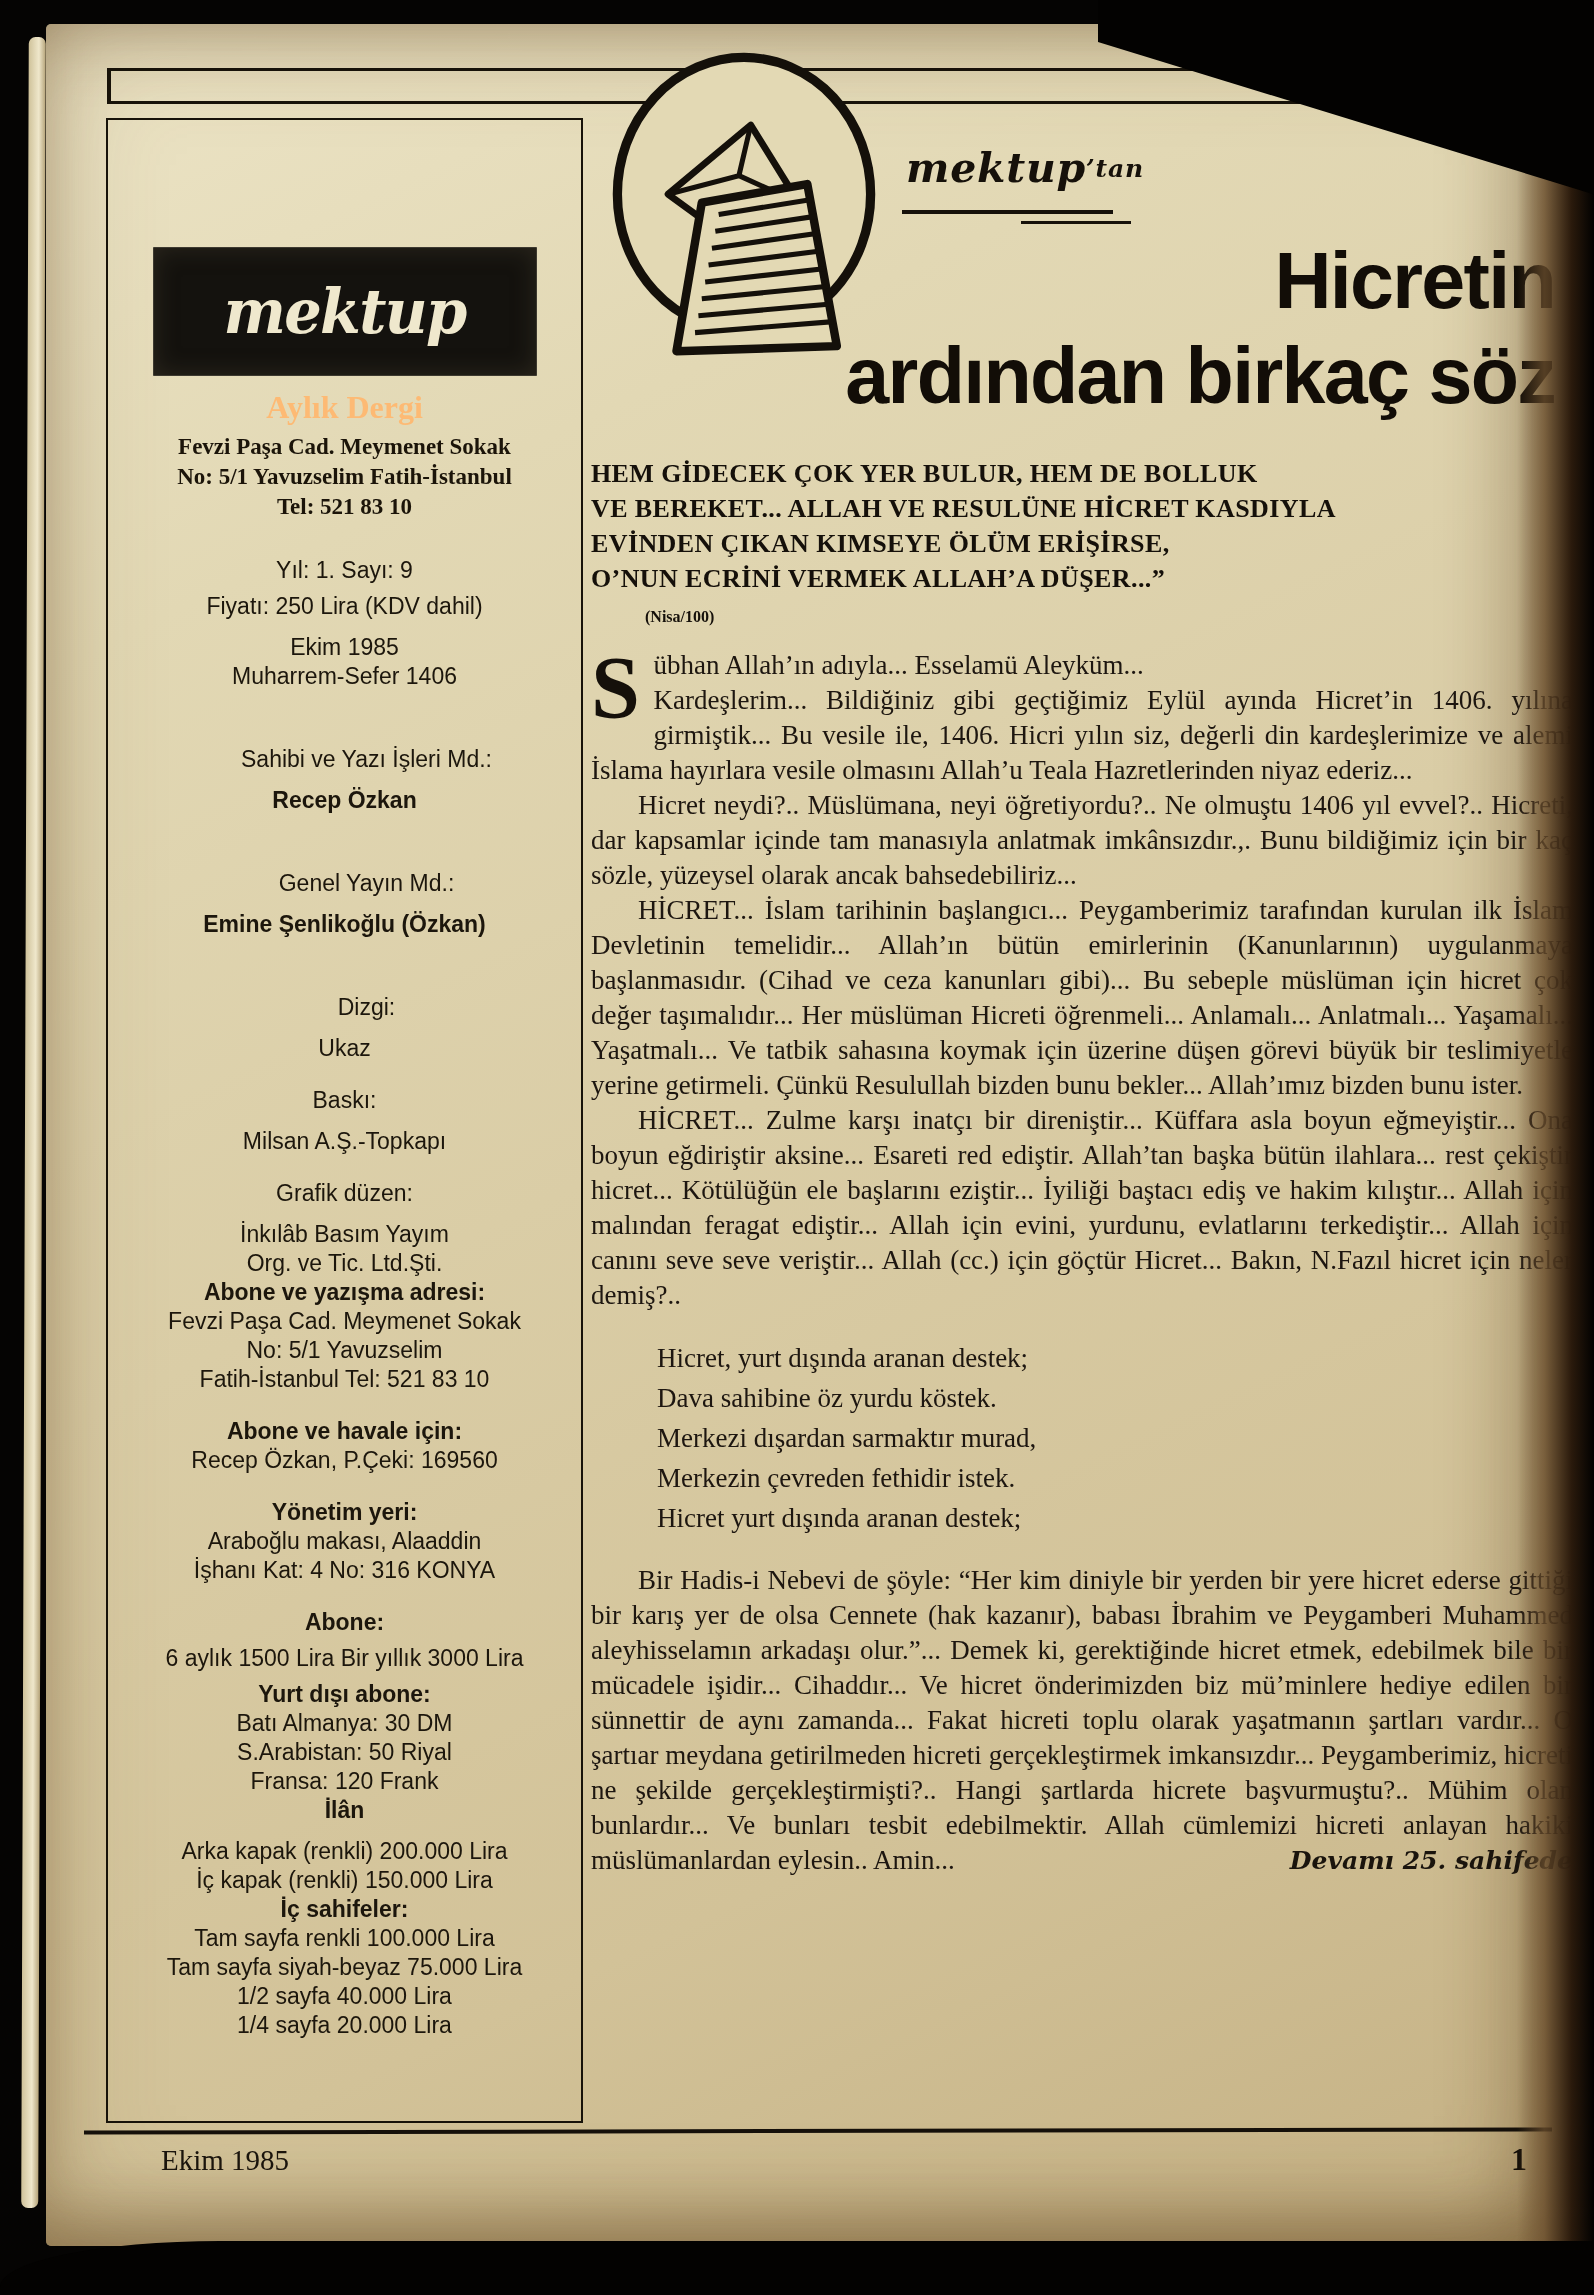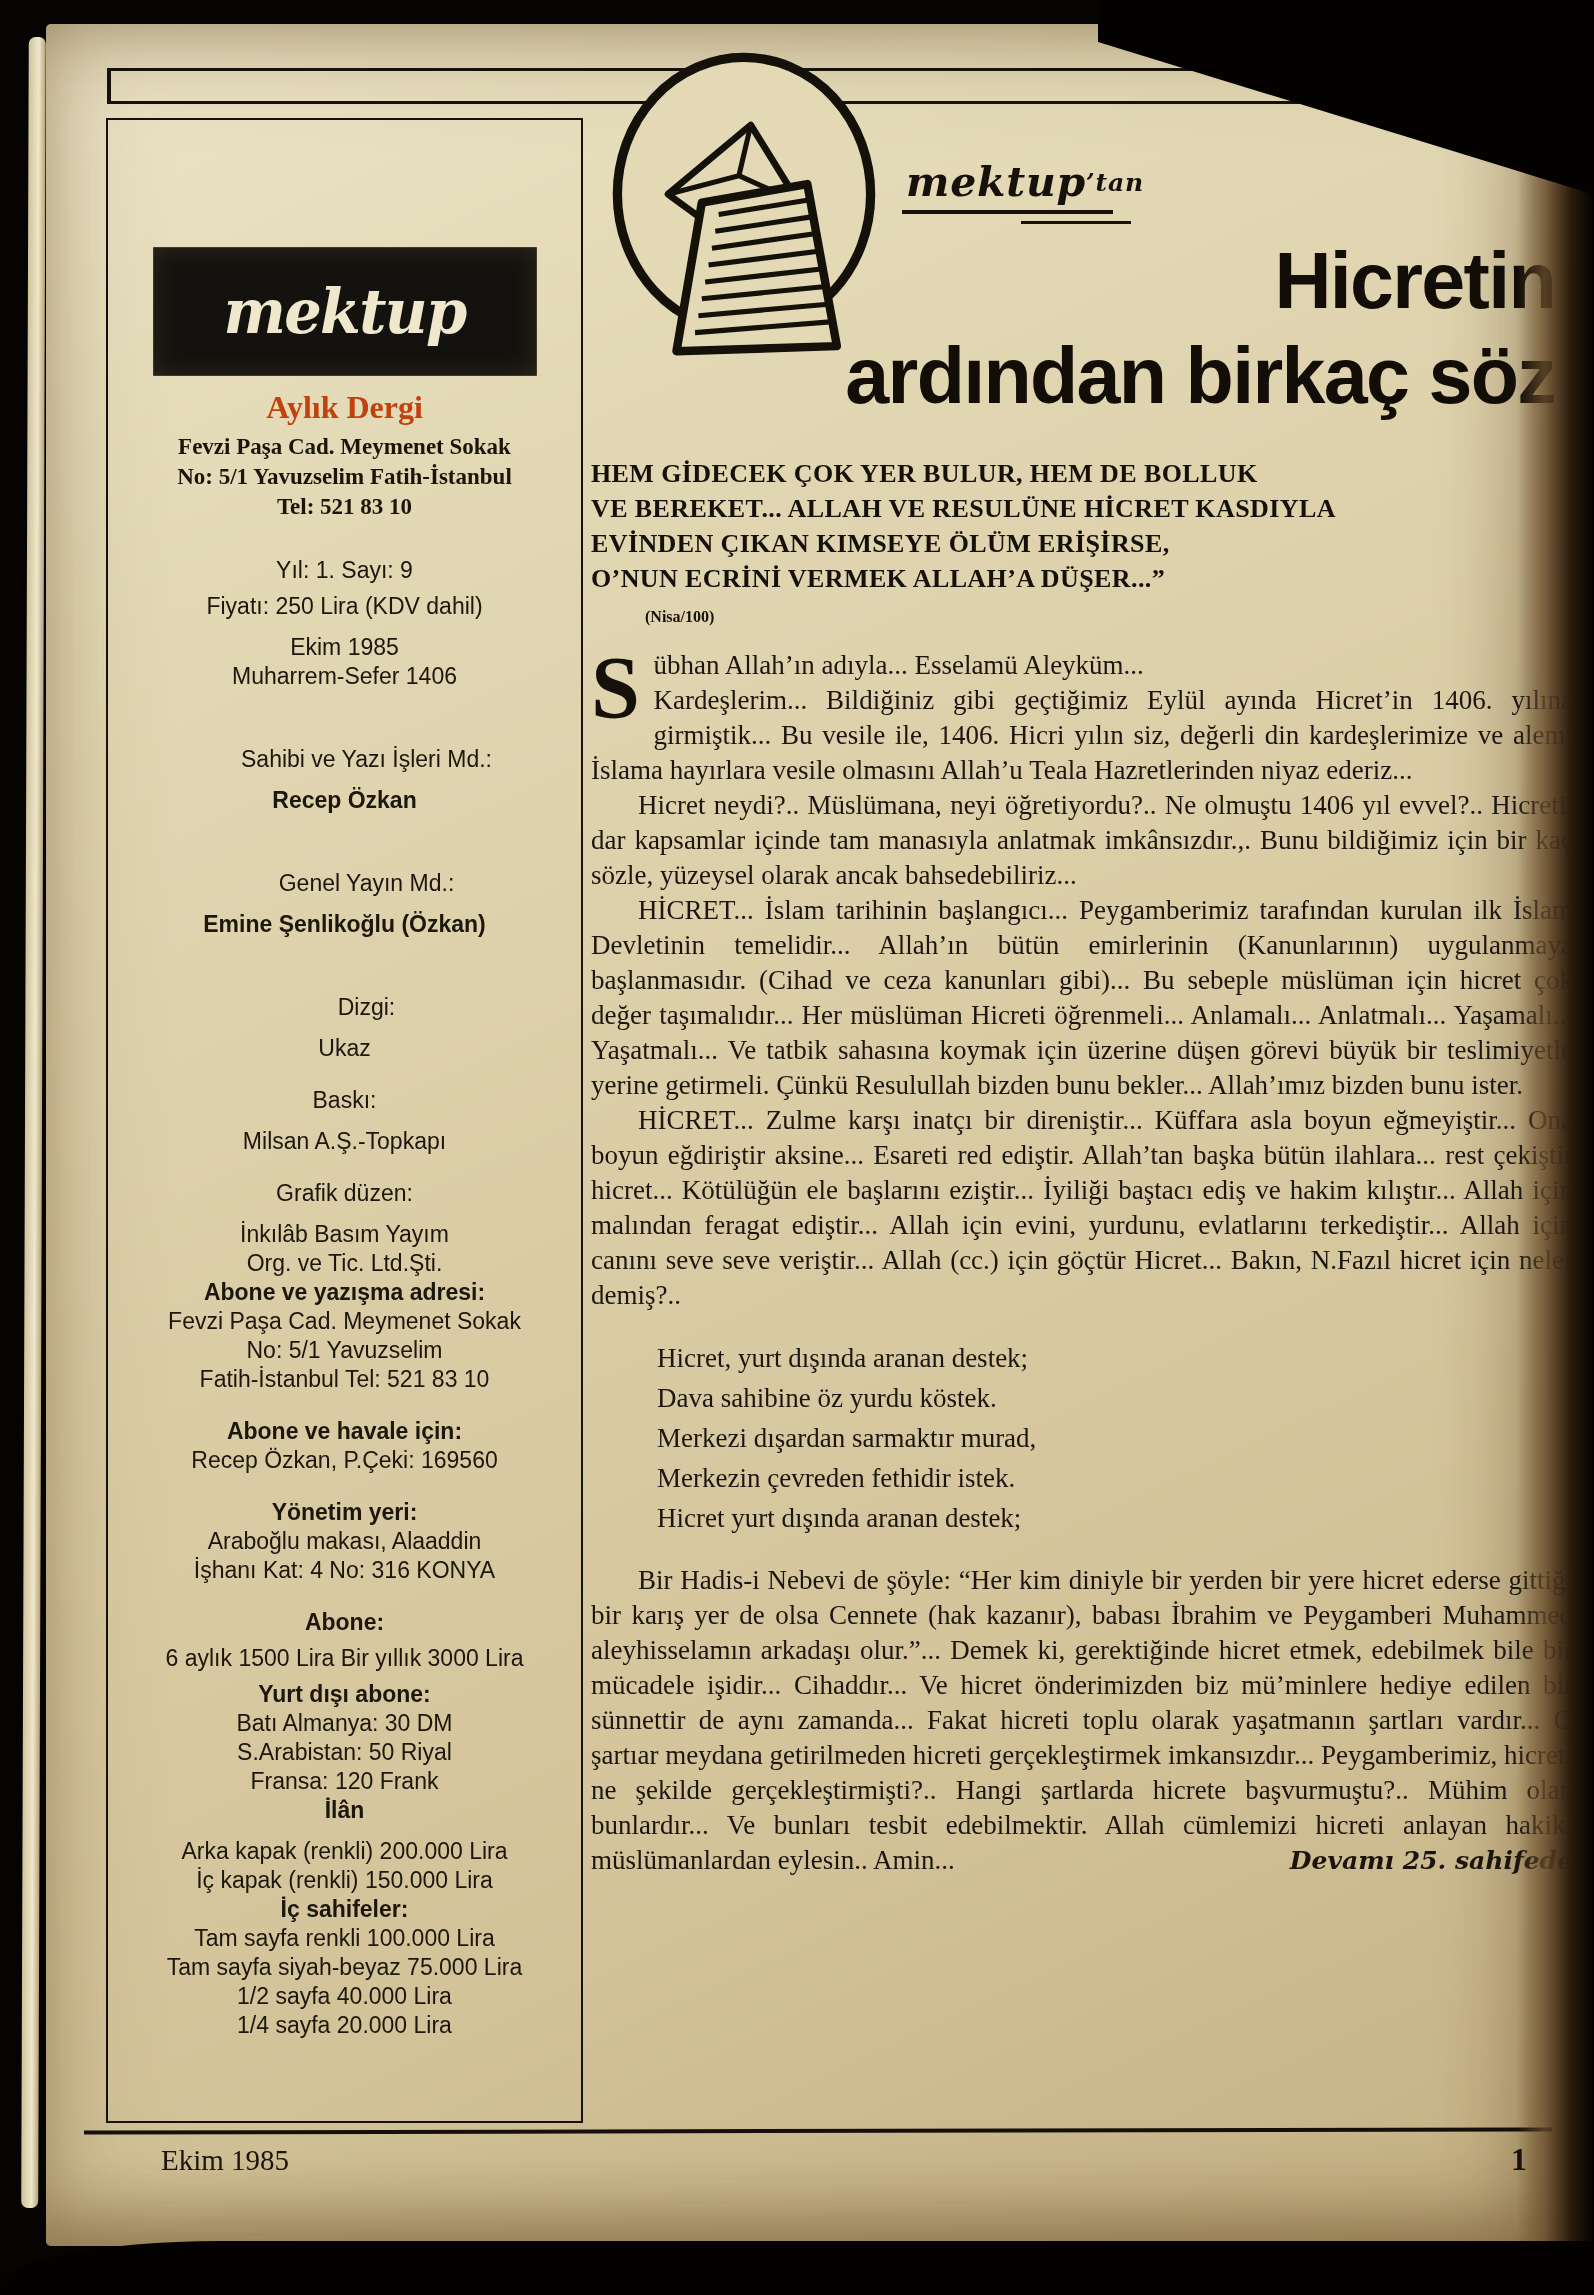--- a/index.html
+++ b/index.html
@@ -17,38 +17,38 @@
   .wedge-topright{position:absolute;left:1098px;top:0;width:496px;height:221px;background:#030201;
         clip-path:polygon(0 0,100% 0,100% 88%,0 19%);}
   .bottom-black{position:absolute;left:0;top:2241px;width:1594px;height:55px;background:#030201;
         border-top-left-radius:220px 46px;}
   
   .top-rule{position:absolute;left:107px;top:68px;width:1409px;height:30px;
         border:3.4px solid #171209;border-left-width:4.2px;}
   
   .logo-circle-wrap{position:absolute;left:602px;top:49px;width:284px;height:341px;}
   
-  .mektuptan{position:absolute;left:906px;top:158px;font-family:"DejaVu Serif",serif;
+  .mektuptan{position:absolute;left:906px;top:144px;font-family:"DejaVu Serif",serif;
         font-style:italic;font-weight:bold;font-size:41px;letter-spacing:0.8px;color:#16110a;}
   .mektuptan .suffix{font-size:25px;vertical-align:5px;}
   .mektuptan-line{position:absolute;left:902px;top:210px;width:211px;height:4.2px;background:#16110a;}
   .mektuptan-line2{position:absolute;left:1021px;top:221px;width:110px;height:3.4px;background:#16110a;}
   
   .headline{position:absolute;left:583px;top:233px;width:972px;text-align:right;
         font-family:"Liberation Sans",sans-serif;font-weight:bold;font-size:79px;line-height:95px;
         letter-spacing:-1.7px;color:#120d07;}
   
   .sidebar{position:absolute;left:106px;top:118px;width:473px;height:2001px;
         border:2.5px solid #171209;text-align:center;}
   .logo-box{width:382px;height:127px;margin:128px auto 0 auto;background:#14120e;
         display:flex;align-items:center;justify-content:center;
         box-shadow:0 0 0 0.8px #14120e, inset 0 0 25px rgba(90,80,60,.35);}
   .logo-box .logo-script{font-family:"DejaVu Serif",serif;font-style:italic;font-weight:bold;
         font-size:59px;color:#efe8cd;letter-spacing:-1.7px;transform:scaleY(1.05);}
-  .mag-subtitle{font-family:"Liberation Serif",serif;font-weight:bold;font-size:32px;margin-top:13.5px;color:#c2410c;}
+  .mag-subtitle{font-family:"Liberation Serif",serif;font-weight:bold;font-size:32px;margin-top:13.5px;color:#fdba74;}
   .mag-address{font-family:"Liberation Serif",serif;font-weight:bold;font-size:23px;line-height:30px;margin-top:6.8px;color:#1b1409;}
   .side-lines{margin-top:34px;font-family:"Liberation Sans",sans-serif;font-size:23px;line-height:29px;color:#1c160c;}
   .side-lines .sans{font-weight:normal;}
   .side-lines .sansbold{font-weight:bold;}
   .side-lines .gap-xs{margin-top:6.8px;}
   .side-lines .gap-s{margin-top:12px;}
   .side-lines .gap-m{margin-top:23px;}
   .side-lines .gap-l{}
   .side-lines .gap-xl{margin-top:54px;padding-left:44px;}
   

